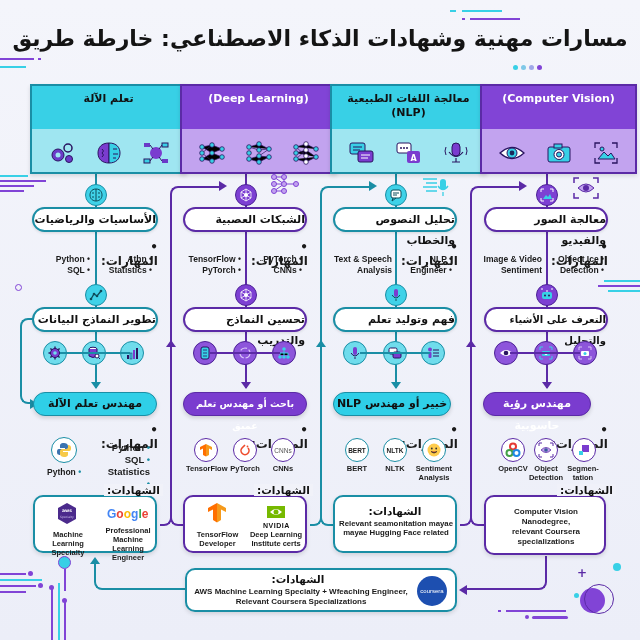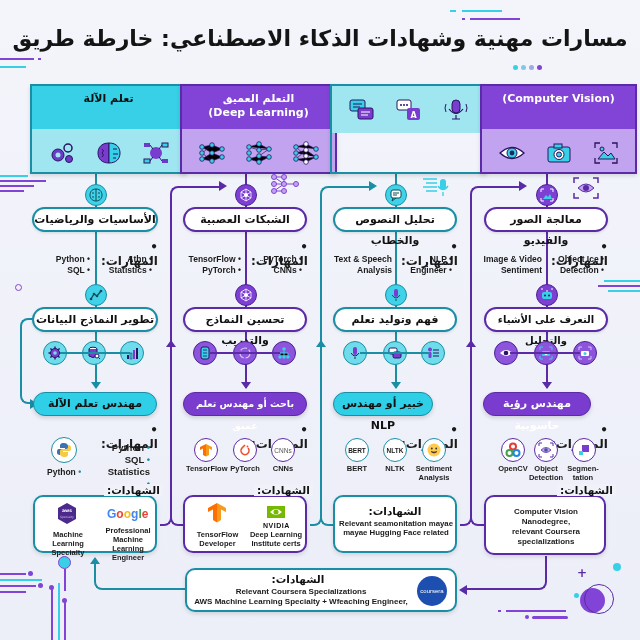--- a/index.html
+++ b/index.html
@@ -10,21 +10,21 @@
 .header{position:absolute;top:84px;width:157px;height:90px;border-radius:0;border:2px solid;overflow:hidden;box-shadow:0 2px 4px rgba(0,0,0,.12)}
 .header .htop{height:43px;text-align:center;font-weight:bold;font-size:11px;line-height:14px;padding-top:6px}
 .header .hbot{height:47px;display:flex;justify-content:space-around;align-items:center;padding:0 6px}
 .h-teal{border-color:#1a8ea5}
 .h-teal .htop{background:#38d0e6;color:#111}
 .h-teal .hbot{background:#9fe6f1}
 .h-purple{border-color:#5b2aa6}
 .h-purple .htop{background:#8144d6;color:#fff}
 .h-purple .hbot{background:#c2a3ef}
 .ico{width:26px;height:26px;display:flex;align-items:center;justify-content:center}
-.pill{position:absolute;height:25px;border-radius:13px;border:2px solid;background:#fff;text-align:center;font-size:11px;font-weight:bold;line-height:21px;direction:rtl;box-shadow:0 1px 3px rgba(0,0,0,.12)}
+.pill{position:absolute;height:25px;border-radius:13px;border:2px solid;background:#fff;text-align:right;font-size:11px;font-weight:bold;line-height:21px;direction:rtl;box-shadow:0 1px 3px rgba(0,0,0,.12)}
 .p-teal{border-color:#1a8ea5}
 .p-purple{border-color:#5b2aa6}
 .role{position:absolute;height:24px;border-radius:12px;text-align:center;font-size:11px;font-weight:bold;line-height:22px;direction:rtl;box-shadow:0 2px 4px rgba(0,0,0,.15)}
 .r-teal{background:#2fcfe7;border:1.5px solid #1a8ea5;color:#111}
 .r-purple{background:#7a3ccf;border:1.5px solid #5b2aa6;color:#fff}
 .node{position:absolute;width:22px;height:22px;border-radius:50%;border:1.5px solid;display:flex;align-items:center;justify-content:center}
 .n-teal{background:#3fd2e8;border-color:#1a8ea5}
 .n-purple{background:#7d40d3;border-color:#4d2296}
 .sub{position:absolute;width:24px;height:24px;border-radius:50%;border:1.5px solid;display:flex;align-items:center;justify-content:center}
 .s-teal{background:#6fdcec;border-color:#1a8ea5}
@@ -176,21 +176,20 @@
           <rect x="19" y="18" width="6" height="4" fill="#6a3ac8"></rect>
           <circle cx="13" cy="12" r="6" fill="#7a3ccf"></circle>
           <path d="M7 4 L10 8 M19 4 L16 8 M7 20 L10 16 M19 20 L16 16" stroke="#2a1460"></path>
         </svg>
       </span>
   </div>
 </div>
 
 <div class="header h-purple" style="left:180px">
   <div class="htop">
-    <div>التعلم العميق</div>
     <div>(Deep Learning)</div>
   </div>
   <div class="hbot">
     <span class="ico">
         <svg width="26" height="24" viewBox="0 0 26 24">
           <g stroke="#2a1460" stroke-width=".7">
             <path d="M3 6 L13 4 L23 8 M3 6 L13 12 L23 8 M3 18 L13 12 L23 16 M3 18 L13 20 L23 16 M3 12 L13 4 M3 12 L13 20"></path>
           </g>
           <g fill="#38d0e6" stroke="#2a1460" stroke-width=".8">
             <circle cx="3" cy="6" r="2.3"></circle>
@@ -239,20 +238,24 @@
             <circle cx="13" cy="9" r="2.3"></circle>
             <circle cx="13" cy="15" r="2.3"></circle>
             <circle cx="13" cy="21" r="2.3"></circle>
           </g>
         </svg>
       </span>
   </div>
 </div>
 
 <div class="header h-teal" style="left:330px">
+  <div class="htop">
+    <div>معالجة اللغات الطبيعية</div>
+    <div>(NLP)</div>
+  </div>
   <div class="hbot">
     <span class="ico">
         <svg width="26" height="24" viewBox="0 0 26 24">
           <rect x="1" y="2" width="15" height="11" rx="2" fill="#38d0e6" stroke="#2a1460"></rect>
           <path d="M4 6h9M4 9h7" stroke="#2a1460"></path>
           <rect x="9" y="10" width="15" height="11" rx="2" fill="#7a3ccf" stroke="#2a1460"></rect>
           <path d="M12 14h9M12 17h7" stroke="#fff"></path>
         </svg>
       </span>
     <span class="ico">
@@ -524,21 +527,21 @@
     </svg>
   </div>
 
 <div class="hline c-teal" style="left:60px;top:352px;width:70px"></div>
 <div class="hline c-purple" style="left:210px;top:352px;width:70px"></div>
 <div class="hline c-teal" style="left:360px;top:352px;width:70px"></div>
 <div class="hline c-purple" style="left:510px;top:352px;width:70px"></div>
 
 <div class="role r-teal" style="left:33px;top:392px;width:124px">مهندس تعلم الآلة</div>
 <div class="role r-purple" style="left:183px;top:392px;width:124px;font-size:9.5px">باحث أو مهندس تعلم عميق</div>
-<div class="role r-teal" style="left:333px;top:392px;width:100px">خبير أو مهندس NLP</div>
+<div class="role r-teal" style="left:333px;top:392px;width:118px">خبير أو مهندس NLP</div>
 <div class="role r-purple" style="left:483px;top:392px;width:108px">مهندس رؤية حاسوبية</div>
 
 <div class="skl" style="left:98px;top:423px;width:60px;text-align:right">• المهارات:</div>
 <div class="skl" style="left:248px;top:423px;width:60px;text-align:right">• المهارات:</div>
 <div class="skl" style="left:398px;top:423px;width:60px;text-align:right">• المهارات:</div>
 <div class="skl" style="left:548px;top:423px;width:60px;text-align:right">• المهارات:</div>
 
 <div class="tool" style="left:48px;top:437px;width:32px">
   <div class="tc" style="border-color:#1a8ea5;width:26px;height:26px">
       <svg width="16" height="16" viewBox="0 0 16 16">
@@ -668,17 +671,17 @@
     <div>Nanodegree,</div>
     <div>relevant Coursera</div>
     <div>specializations</div>
   </div>
 </div>
 <div class="certlbl" style="left:557px;top:484px;background:#f0f1f9">الشهادات:</div>
 
 <div class="cert cert-teal" style="left:185px;top:568px;width:272px;height:44px">
   <div class="abs" style="left:0;top:3px;width:222px;text-align:center;font-size:10.5px;font-weight:bold;direction:rtl">الشهادات:</div>
   <div class="ctxt" style="left:2px;top:17px;width:224px;font-size:8px;line-height:10px">
+    <div>AWS Machine Learning Specialty + Wfeaching Engineer,</div>
     <div>Relevant Coursera Specializations</div>
-    <div>AWS Machine Learning Specialty + Wfeaching Engineer,</div>
   </div>
   <div class="abs" style="left:230px;top:6px;width:30px;height:30px;border-radius:50%;background:#1d4fb0;color:#fff;font-size:6px;text-align:center;line-height:30px;font-family:'Liberation Sans',sans-serif">coursera</div>
 </div>
 
 </body></html>

